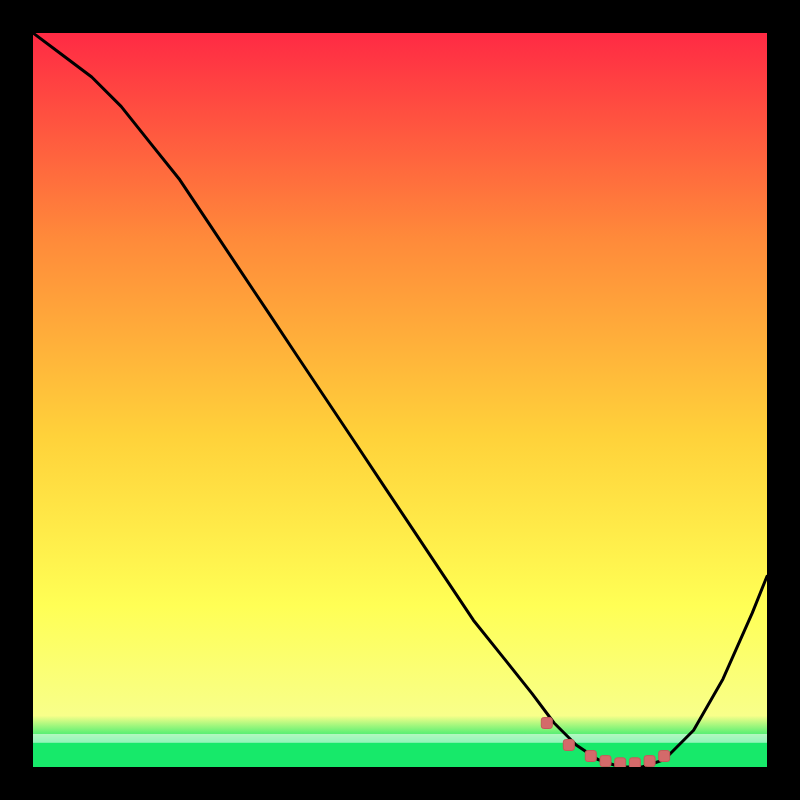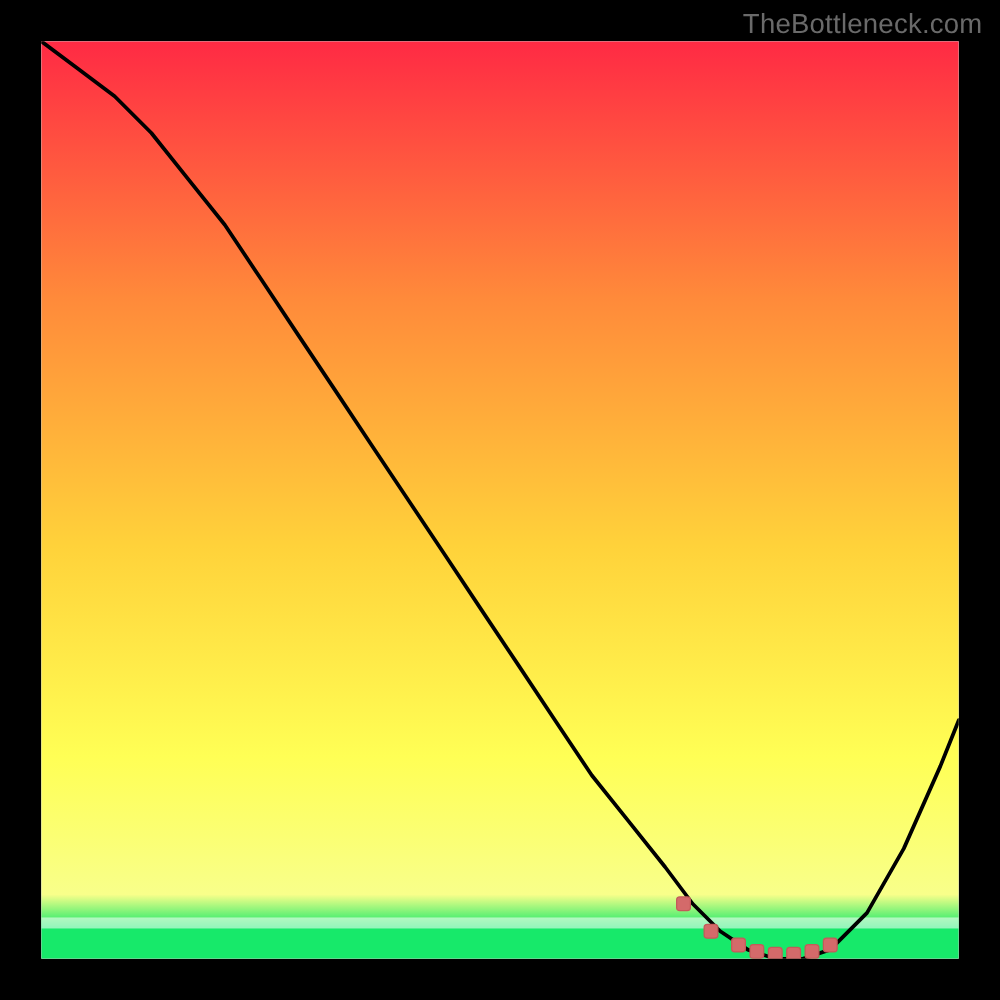--- a/index.html
+++ b/index.html
@@ -42,21 +42,20 @@
     height: 100%;
   }
   svg {
     display: block;
   }
 </style>
 </head>
 <body>
 <div class="wrap">
 
-  <div class="watermark">TheBottleneck.com</div>
 
   <div class="chart-frame">
     <div class="plot-area">
       <svg id="chart-svg" viewBox="0 0 734 734" width="734" height="734">
           <defs>
             <linearGradient id="bg-grad" x1="0" y1="0" x2="0" y2="1">
               <stop offset="0%" stop-color="#ff2a44"></stop>
               <stop offset="28.000000000000004%" stop-color="#ff8a3a"></stop>
               <stop offset="55.00000000000001%" stop-color="#ffd23a"></stop>
               <stop offset="78%" stop-color="#ffff55"></stop>

